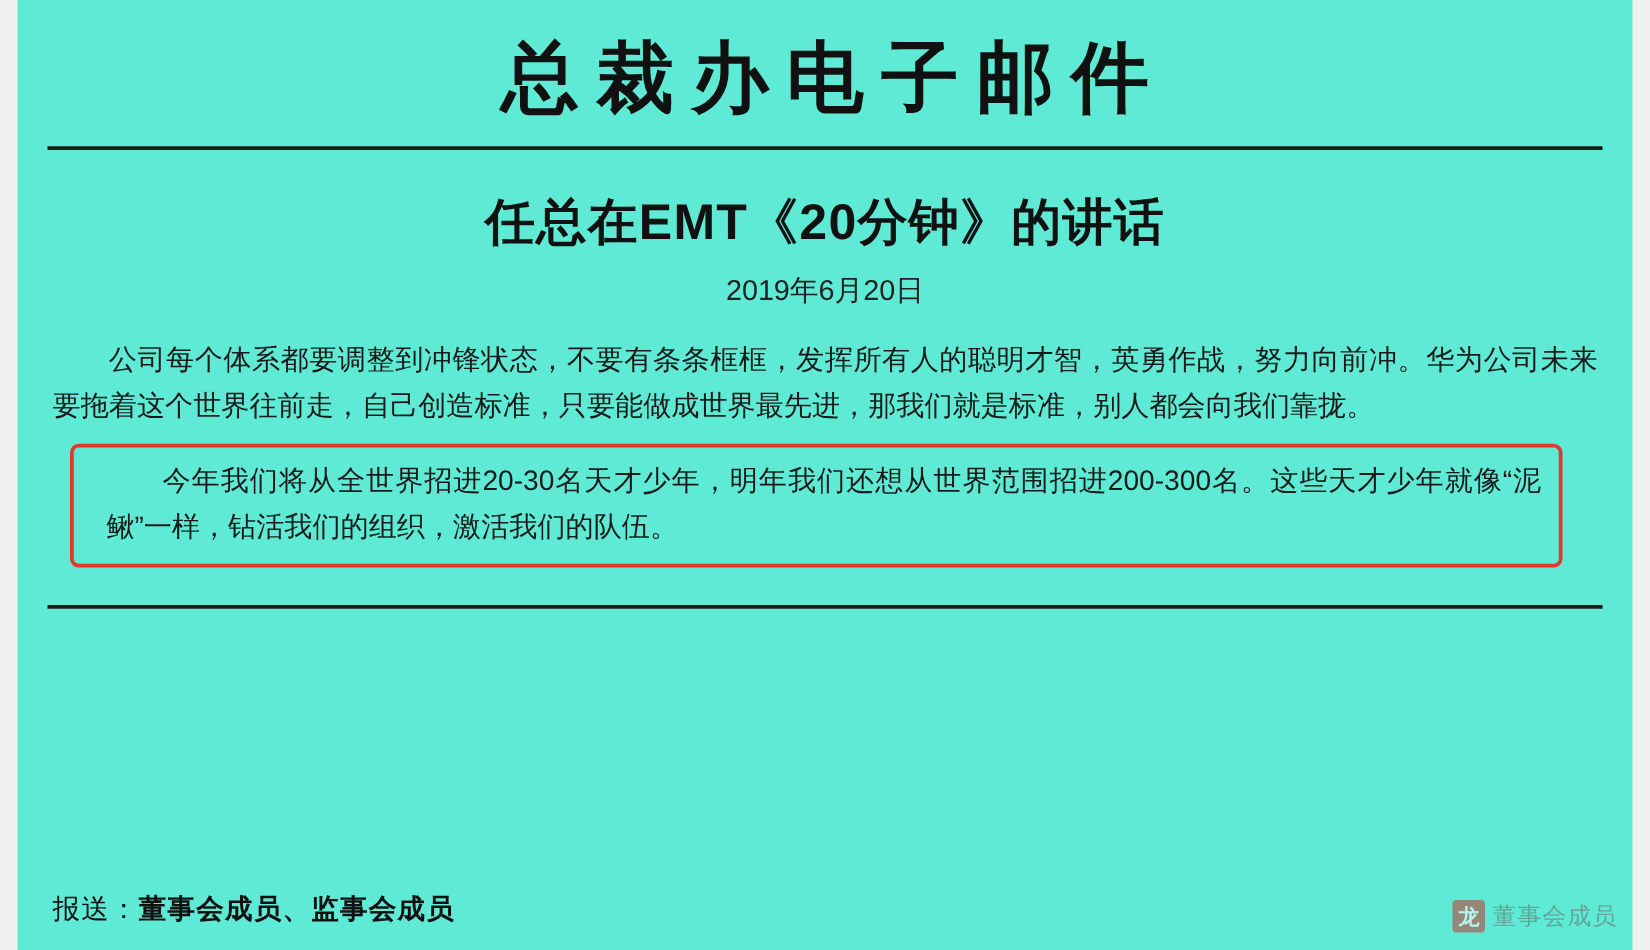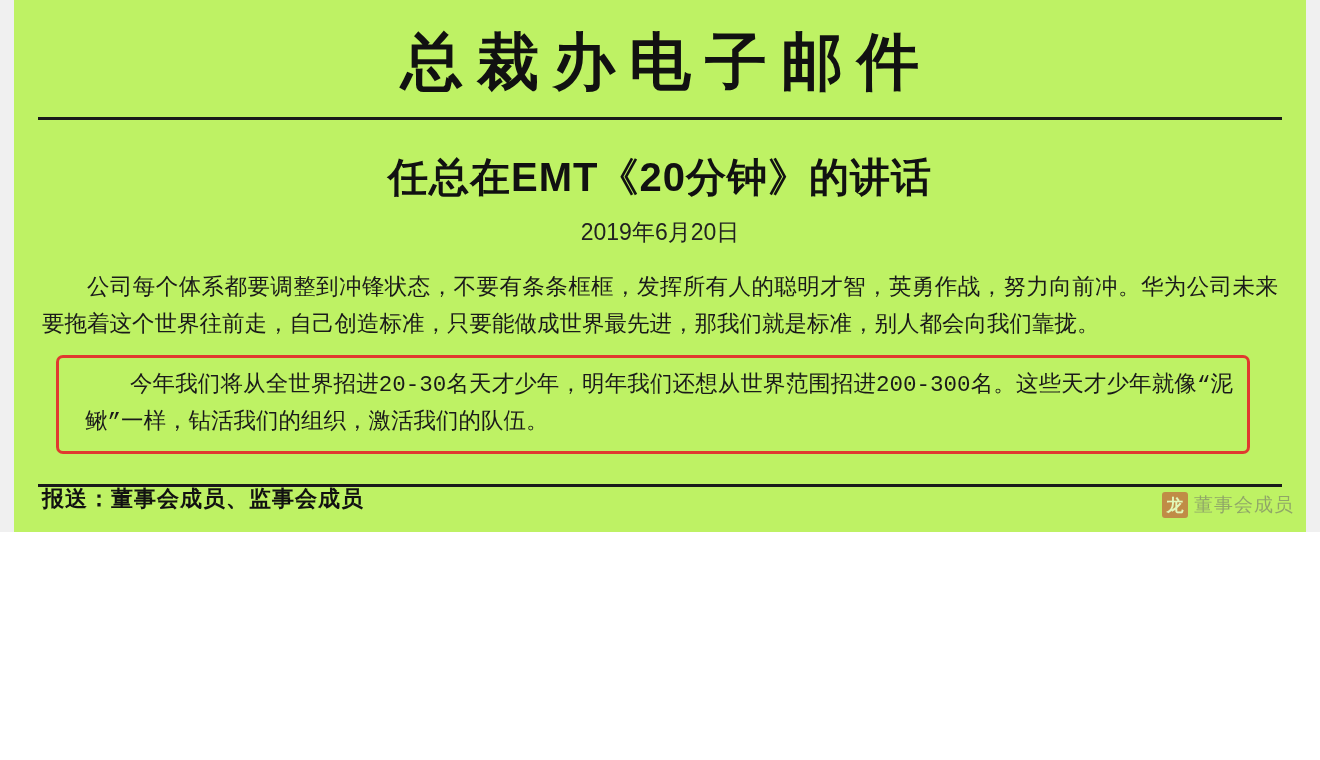--- a/index.html
+++ b/index.html
@@ -10,22 +10,22 @@
     width: 1320px;
     height: 760px;
     background: #ffffff;
     font-family: "Liberation Serif", "DejaVu Serif", serif;
     color: #1a1a1a;
     overflow: hidden;
   }
   .page {
     position: relative;
     width: 1320px;
-    height: 532px;
-    background: #bef264;
+    height: 760px;
+    background: #5eead4;
     box-sizing: border-box;
   }
   
   .page::before,
   .page::after {
     content: "";
     position: absolute;
     top: 0;
     bottom: 0;
     width: 14px;
@@ -91,21 +91,21 @@
     color: #222222;
     font-family: "Liberation Sans", sans-serif;
   }
 
   .body-block {
     margin: 22px 42px 0 42px;
     font-size: 22.5px;
     line-height: 1.62;
     text-align: justify;
     color: #1a1a1a;
-    font-family: Liberation Mono, monospace;
+    font-family: Liberation Sans, sans-serif;
   }
   .para {
     text-indent: 2em;
     margin: 0;
   }
   .highlight-box {
     margin: 12px 28px 0 14px;
     border: 3px solid #e03a2f;
     border-radius: 7px;
     padding: 9px 14px 11px 26px;
@@ -119,21 +119,21 @@
 
   .footer {
     position: absolute;
     left: 42px;
     bottom: 18px;
     font-size: 22px;
     font-family: "Liberation Sans", sans-serif;
     color: #111111;
     letter-spacing: 1px;
   }
-  .footer .label { font-weight: bold; }
+  .footer .label { font-weight: normal; }
   .footer .names { font-weight: bold; }
 
   .watermark {
     position: absolute;
     right: 26px;
     bottom: 14px;
     display: flex;
     align-items: center;
     gap: 6px;
     opacity: 0.55;

